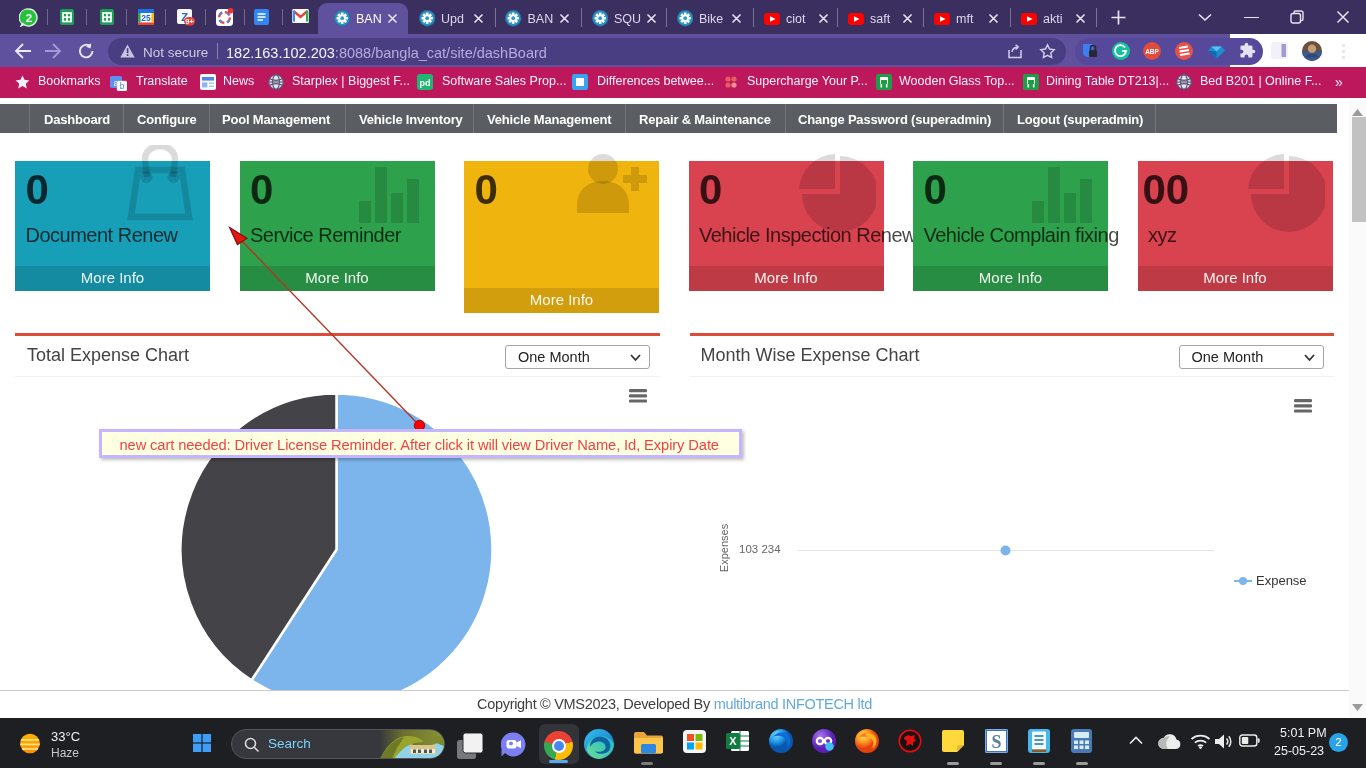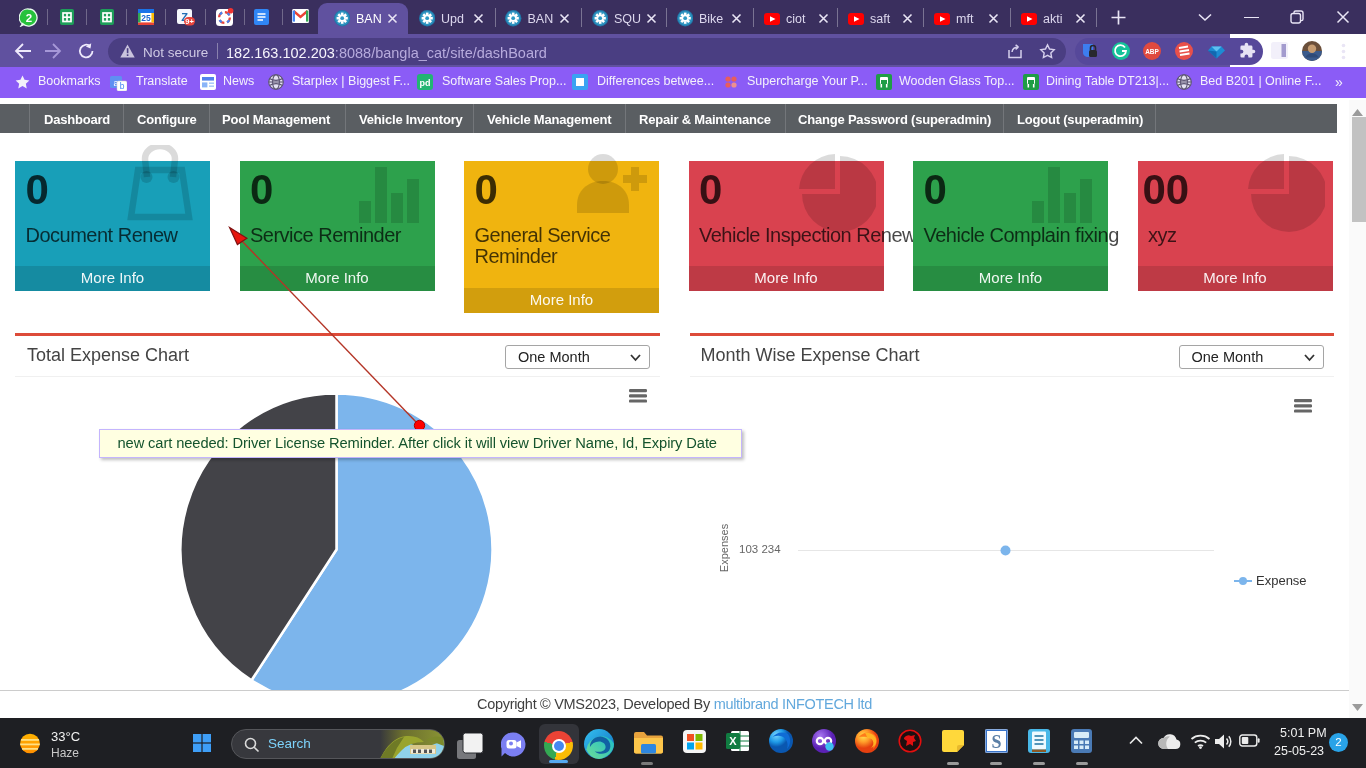--- a/index.html
+++ b/index.html
@@ -292,21 +292,21 @@
       <path d="M0,10 a10,10 0 0 0 20,0 Z" fill="#3a5a8c"></path>
       <circle cx="10" cy="7.8" r="4.2" fill="#c69c72"></circle>
       <path d="M3.5,16.5 a6.8,5.5 0 0 1 13,0 Z" fill="#2e4a78"></path>
     </svg>
 <svg class="a" style="left:1341px;top:9px" width="5" height="17">
       <circle cx="2.5" cy="2.5" r="1.8" fill="#e9e5f5"></circle>
       <circle cx="2.5" cy="8.5" r="1.8" fill="#e9e5f5"></circle>
       <circle cx="2.5" cy="14.5" r="1.8" fill="#e9e5f5"></circle>
     </svg>
 </div>
-<div class="a" style="left:0;top:67px;width:1366px;height:31px;background:#8b5cf6">
+<div class="a" style="left:0;top:67px;width:1366px;height:31px;background:#be185d">
 <svg class="a" style="left:14px;top:7px" width="17" height="17" viewBox="0 0 24 24">
       <path d="M12 2l2.9 6.2 6.8.8-5 4.6 1.3 6.7-6-3.3-6 3.3 1.3-6.7-5-4.6 6.8-.8z" fill="#f2f0fa"></path>
     </svg>
 <div class="bmtxt" style="left:38px">Bookmarks</div>
 <svg class="a" style="left:110px;top:7px" width="17" height="17">
       <rect y="2" width="12" height="12" rx="1.5" fill="#5f8ff2"></rect>
       <text x="6" y="11.5" font-size="9" fill="#fff" text-anchor="middle" font-family="Liberation Sans">a</text>
       <rect x="7" y="7" width="10" height="10" rx="1.5" fill="#fff" stroke="#ccc" stroke-width=".5"></rect>
       <text x="12" y="15" font-size="8.5" fill="#4285f4" text-anchor="middle" font-family="Liberation Sans">b</text>
     </svg>
@@ -416,21 +416,20 @@
 <div class="cardtitle" style="left:10.5px;top:64px">Service Reminder</div>
 <div class="moreinfo" style="bottom:0;height:25px;padding-top:3px">More Info</div>
 </div>
 <div class="a" style="left:464px;top:63px;width:195px;height:151.5px;background:#f0b40f">
 <svg class="a" style="right:10px;top:-10px" width="80" height="72" viewBox="0 0 80 72">
         <circle cx="34" cy="18" r="15" fill="rgba(0,0,0,0.14)"></circle>
         <path d="M34,30 c-16,0 -26,10 -26,24 l0,8 52,0 0,-8 c0,-14 -10,-24 -26,-24 Z" fill="rgba(0,0,0,0.14)"></path>
         <path d="M62,16 h8 v8 h8 v8 h-8 v8 h-8 v-8 h-8 v-8 h8 Z" fill="rgba(0,0,0,0.14)"></path>
       </svg>
 <div class="cardnum" style="left:10.5px;top:5px">0</div>
-<div class="cardtitle" style="left:10.5px;top:64px">General Service<br>Reminder</div>
 <div class="moreinfo" style="bottom:0;height:25px;padding-top:3px">More Info</div>
 </div>
 <div class="a" style="left:688.5px;top:63px;width:195px;height:130px;background:#d9424f">
 <svg class="a" style="right:8px;top:-10px" width="80" height="81" viewBox="0 0 80 81">
         <path d="M44,5 a38,38 0 1 1 -38,38 l38,0 Z" fill="rgba(0,0,0,0.14)"></path>
         <path d="M39,38 l0,-35 a37,37 0 0 0 -36,35 Z" fill="rgba(0,0,0,0.14)"></path>
       </svg>
 <div class="cardnum" style="left:10.5px;top:5px">0</div>
 <div class="cardtitle" style="left:10.5px;top:64px">Vehicle Inspection Renew</div>
 <div class="moreinfo" style="bottom:0;height:25px;padding-top:3px">More Info</div>
@@ -502,21 +501,21 @@
 <svg class="a" style="left:1234px;top:478px" width="18" height="10">
       <line x1="0" y1="5" x2="18" y2="5" stroke="#7cb5ec" stroke-width="2"></line>
       <circle cx="9" cy="5" r="4" fill="#7cb5ec"></circle>
     </svg>
 <div class="a" style="left:1256px;top:475px;font-size:13px;font-weight:normal;color:#333">Expense</div>
 <svg class="a" style="left:0;top:0;width:1349px;height:620px;pointer-events:none" viewBox="0 0 1349 620">
 <line x1="417" y1="325" x2="240" y2="141" stroke="#b43527" stroke-width="1.4"></line>
 <polygon points="229.6,129.6 246.9,140.3 237.4,146.5" fill="#e8150d" stroke="#801212" stroke-width="1.2"></polygon>
 <circle cx="419.5" cy="327.5" r="5.2" fill="#ff0000" stroke="#a00" stroke-width="1"></circle>
 </svg>
-<div class="a" style="left:98.5px;top:330.5px;width:643px;height:29px;background:#ffffe1;border:1px solid #c4b5fd;box-shadow:2px 2px 3px rgba(0,0,0,.25);font-size:14.7px;letter-spacing:-0.1px;color:#14532d;padding:5.5px 0 0 18px;white-space:nowrap">new cart needed: Driver License Reminder. After click it will view Driver Name, Id, Expiry Date</div>
+<div class="a" style="left:98.5px;top:330.5px;width:643px;height:29px;background:#ffffe1;border:3px solid #c4b5fd;box-shadow:2px 2px 3px rgba(0,0,0,.25);font-size:14.7px;letter-spacing:-0.1px;color:#ef4444;padding:5.5px 0 0 18px;white-space:nowrap">new cart needed: Driver License Reminder. After click it will view Driver Name, Id, Expiry Date</div>
 <div class="a" style="left:0;top:592px;width:1349px;height:28px;background:#fff;border-top:1px solid #ccc"></div>
 <div class="a" style="left:477px;top:597.5px;font-size:14.5px;letter-spacing:-0.3px;color:#3f3f3f;white-space:nowrap">Copyright © VMS2023, Developed By <span style="color:#62a8dc">multibrand INFOTECH ltd</span></div>
 <div class="a" style="left:1349px;top:2px;width:17px;height:618px;background:#fafafa"></div>
 <svg class="a" style="left:1352px;top:11px" width="11" height="7">
       <polygon points="5.5,0 11,7 0,7" fill="#9b9b9b"></polygon>
     </svg>
 <div class="a" style="left:1352px;top:19px;width:14px;height:105px;background:#c2c2c2"></div>
 <svg class="a" style="left:1352px;top:606px" width="11" height="7">
       <polygon points="0,0 11,0 5.5,7" fill="#9b9b9b"></polygon>
     </svg>

